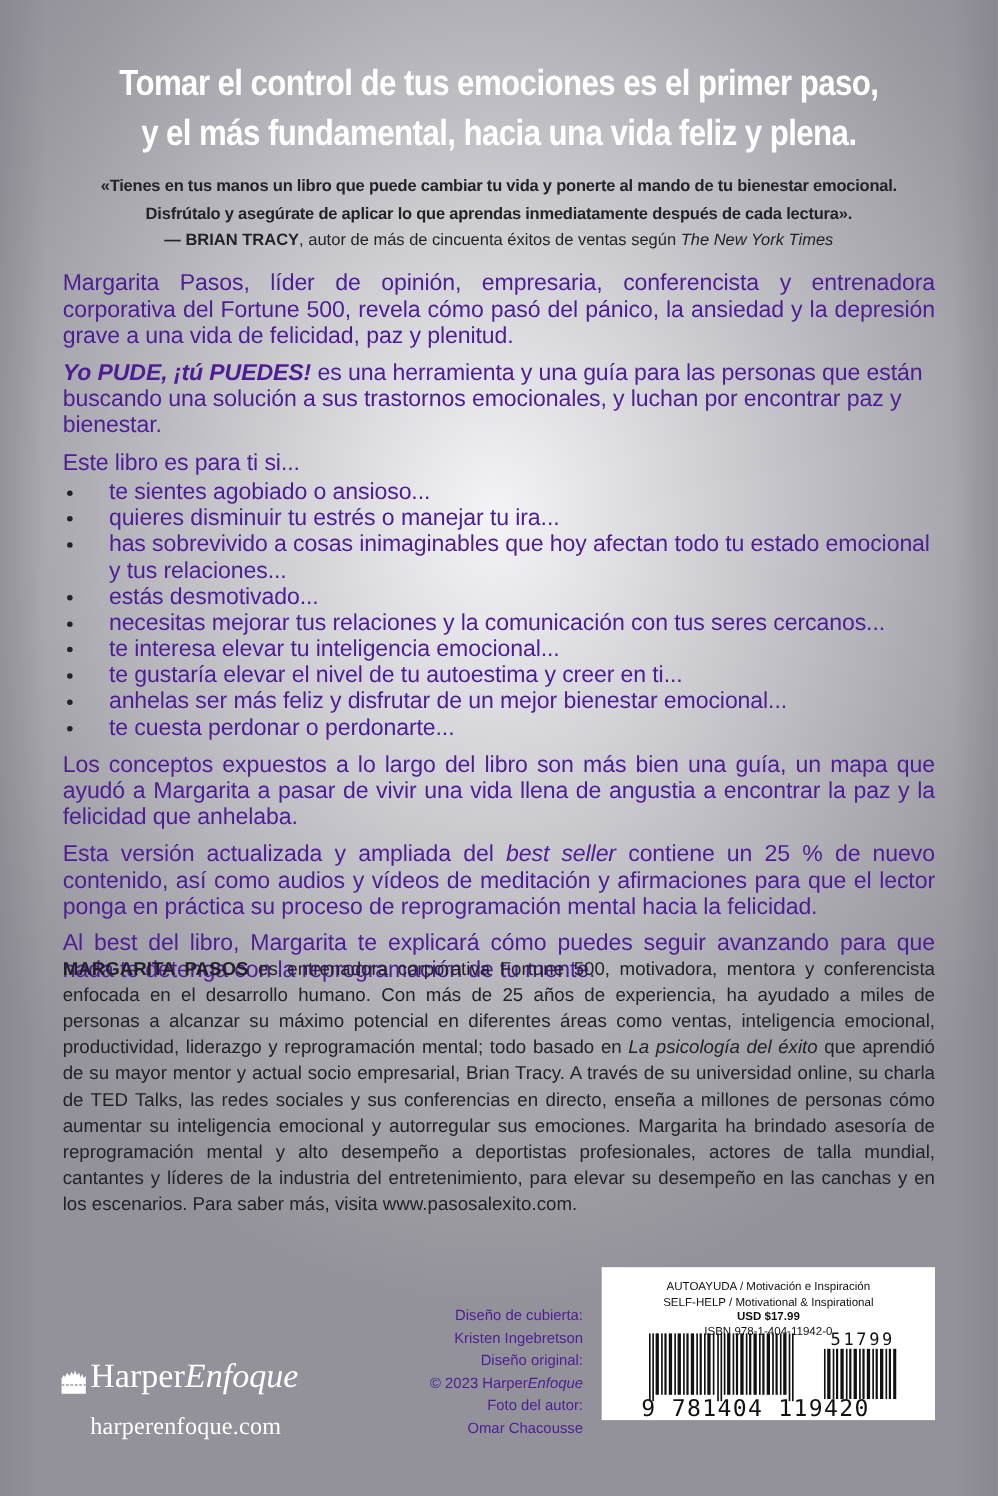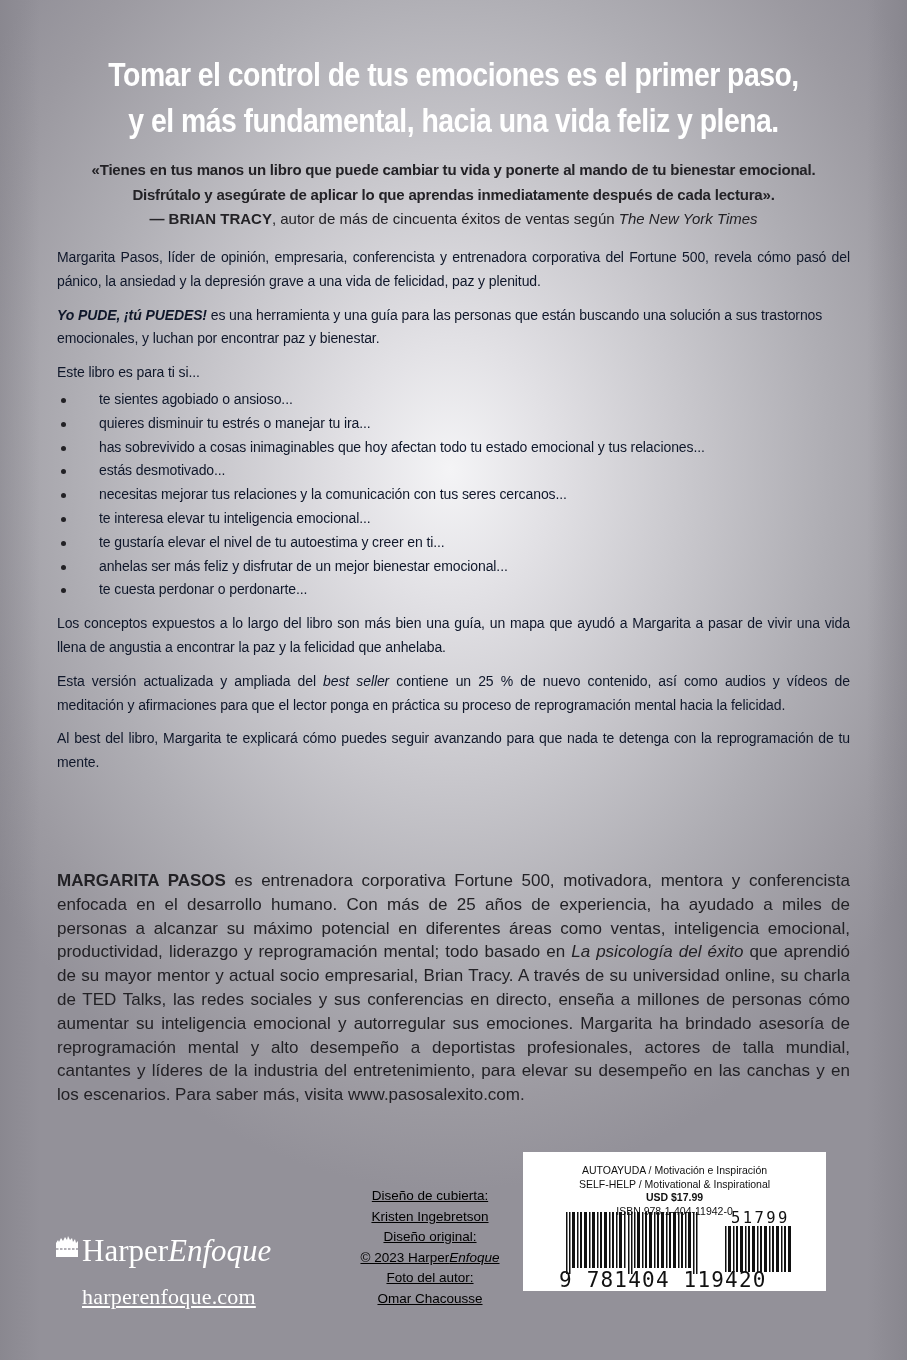--- a/index.html
+++ b/index.html
@@ -33,21 +33,21 @@
       position: absolute; left: 40px; right: 40px; top: 158px;
       text-align: center; font-size: 15px; line-height: 24.5px; color: #232226;
     }
     .quote .ql { display: block; }
     .quote .quote-text { font-weight: bold; letter-spacing: -0.2px; }
     .quote b { font-weight: bold; }
     .quote i { font-style: italic; }
 
     .body-text {
       position: absolute; left: 57px; width: 793px; top: 246px;
-      font-size: 14px; line-height: 23.8px; color: #0f172a; letter-spacing: -0.1px;
+      font-size: 21px; line-height: 23.8px; color: #4c1d95; letter-spacing: -0.1px;
     }
     .body-text p { margin-bottom: 10px; }
     .body-text .justify { text-align: justify; text-align-last: left; }
     .body-text .bi { font-weight: bold; font-style: italic; }
     .body-text i { }
 
     ul.bullets { list-style: none; margin: 3px 0 10px 0; }
     ul.bullets li { position: relative; padding-left: 42px; }
     ul.bullets li::before {
       content: ""; position: absolute; left: 4px; top: 10px;
@@ -57,43 +57,43 @@
     .bio {
       position: absolute; left: 57px; width: 793px; top: 869px;
       font-size: 17px; line-height: 23.8px; color: #222125;
       text-align: justify; text-align-last: left;
     }
     .bio b { font-weight: bold; }
     .bio i { font-style: italic; }
 
     .logo {
       position: absolute; left: 55px; top: 1234px; color: #ffffff;
-      display: flex; align-items: flex-start;
+      display: flex; align-items: flex-end;
     }
     .logo svg { display: block; margin-right: 3px; }
     .logo-text {
       font-family: "Liberation Serif", "DejaVu Serif", serif;
       font-size: 31px; line-height: 34px; color: #fff;
     }
     .logo-text i { font-style: italic; }
     .logo-url {
       position: absolute; left: 82px; top: 1284px;
       font-family: "Liberation Serif", "DejaVu Serif", serif;
-      font-size: 22px; color: #ffffff; letter-spacing: 0.2px; text-decoration: underline;
+      font-size: 22px; color: #ffffff; letter-spacing: 0.2px;
     }
 
     .credits {
       position: absolute; left: 330px; width: 200px; top: 1186px;
-      text-align: center; color: #000000; font-size: 13.5px; line-height: 20.5px; text-decoration: underline;
+      text-align: right; color: #4c1d95; font-size: 13.5px; line-height: 20.5px;
     }
     .credits .cl { display: block; }
     .credits i { font-style: italic; }
 
     .barcode-box {
-      position: absolute; left: 523px; top: 1152px; width: 303px; height: 139px;
+      position: absolute; left: 547px; top: 1152px; width: 303px; height: 139px;
       background: #ffffff; color: #111;
       font-family: "Liberation Sans", sans-serif;
     }
     .barcode-box .bl {
       display: block; text-align: center; font-size: 10.5px; line-height: 13.5px;
     }
     .barcode-box .bl.first { margin-top: 12px; }
     .barcode-box .price { font-weight: bold; }
     .bars-main { position: absolute; left: 43px; top: 60px; }
     .bars-addon { position: absolute; left: 202px; top: 74px; }

